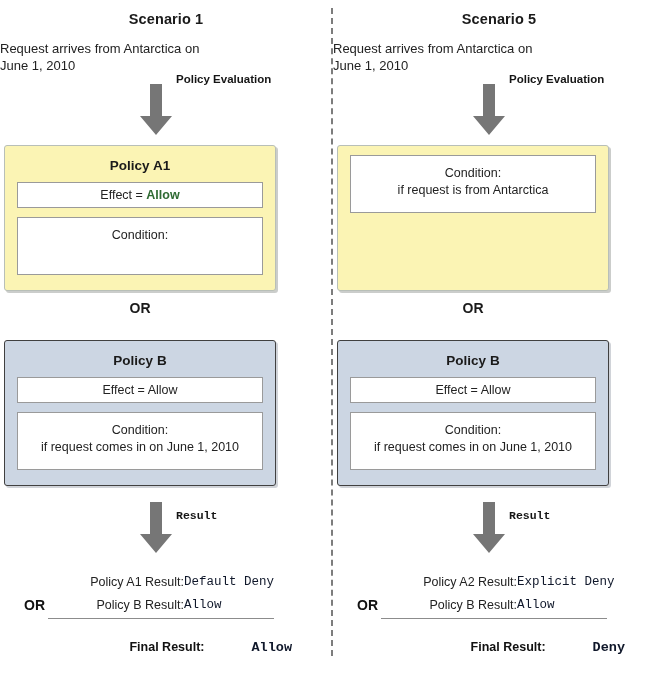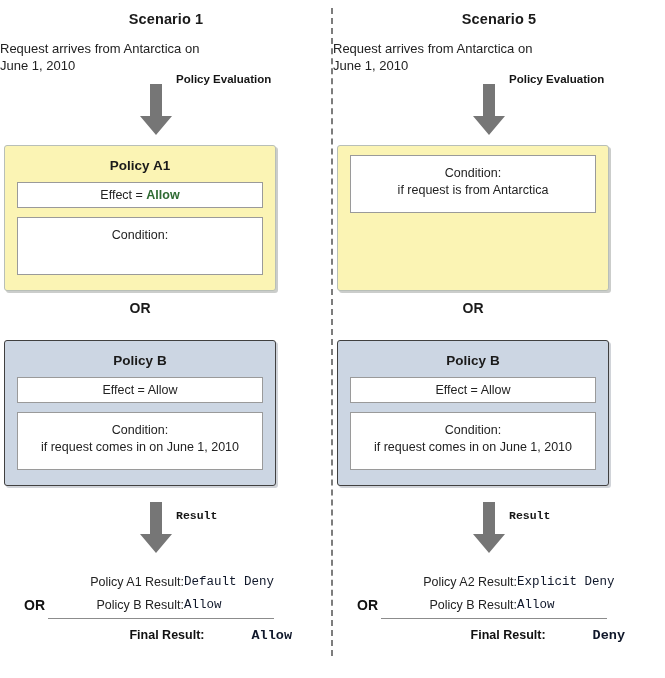--- a/index.html
+++ b/index.html
@@ -173,21 +173,21 @@
   .res-rule {
     margin: 2px 0 0 24px;
     width: 226px;
     height: 1px;
     background: #8c8c8c;
   }
   .res-final {
     display: flex;
     align-items: center;
     height: 26px;
-    margin-top: 3px;
+    margin-top: 15px;
     gap: 47px;
   }
   .res-final .res-label {
     font-weight: bold;
     color: #111;
   }
   .res-final .res-value {
     font-weight: bold;
     font-size: 13.5px;
   }

